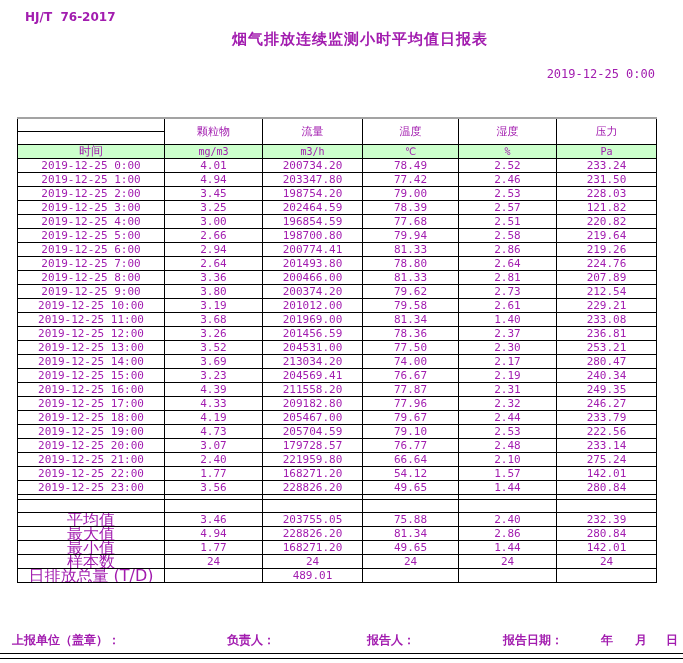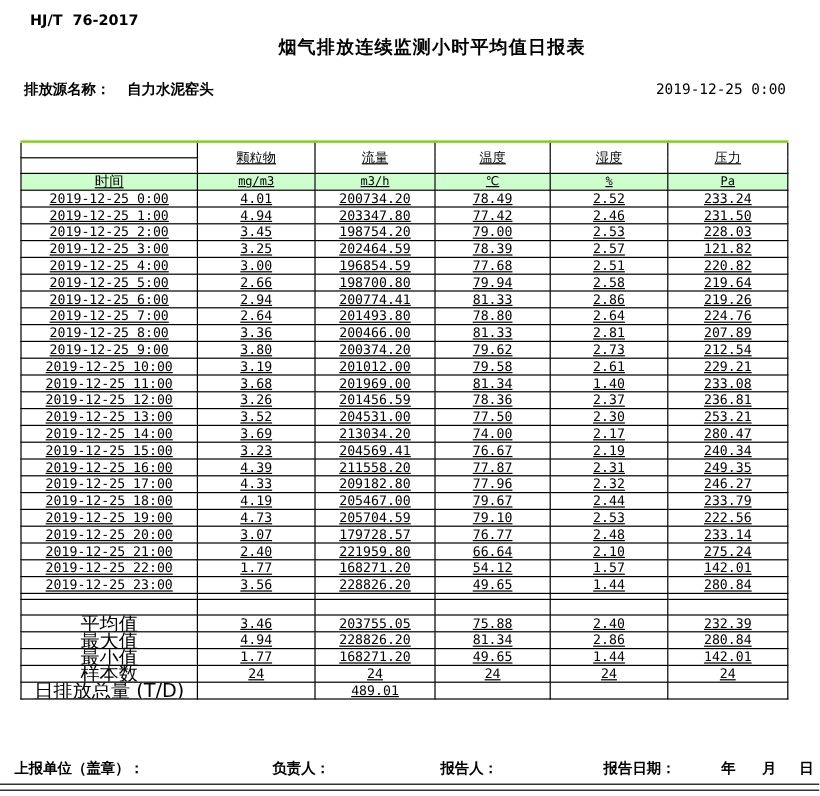--- a/index.html
+++ b/index.html
@@ -1,32 +1,31 @@
 <!DOCTYPE html>
 <html><head>
 <meta charset="utf-8">
 <style>
   * { margin:0; padding:0; box-sizing:border-box; }
   html,body { background:#ffffff; }
   .page {
     position:relative; width:683px; height:663px; background:#fff;
-    font-family:"DejaVu Sans", sans-serif; color:#000000; overflow:hidden;
+    font-family:"DejaVu Sans", sans-serif; color:#a21caf; overflow:hidden;
   }
   .std-no { position:absolute; left:25px; top:10px; font-size:12px; font-weight:bold; white-space:pre; }
   .title  { position:absolute; left:0; top:30px; width:100%; text-align:center; font-size:15px; font-weight:bold; letter-spacing:1px;padding-left:37px; }
   .src-line { position:absolute; left:20px; top:66px; font-size:12px; font-weight:bold; }
   .src-name { margin-left:14px; }
   .dt { position:absolute; top:67px; right:28px; font-size:12px; font-family:"DejaVu Sans Mono","DejaVu Sans",sans-serif; }
 
   table.report {
     position:absolute; left:17px; top:117px; width:639px;
     border-collapse:collapse; table-layout:fixed;
-    border-top:2px solid #84cc16;
+    border-top:2px solid #a3a3a3;
     font-family:"DejaVu Sans Mono","DejaVu Sans",sans-serif;
-    text-decoration:underline;
   }
   table.report td {
     border:1px solid #000; text-align:center; vertical-align:middle;
     font-size:11px; height:13.7px; line-height:13px; padding:0;
     overflow:hidden; white-space:nowrap;
   }
   tr.hsplit td { height:13px; }
   td.pollutant { font-size:12px; font-family:"DejaVu Sans",sans-serif; }
   tr.unit td { background:#ccffcc; height:13px; font-size:10px;margin-left:29px; }
   tr.unit td.timehead { font-size:12px; font-family:"DejaVu Sans",sans-serif; }
@@ -47,23 +46,20 @@
   .rule-b { position:absolute; left:0; top:658px; width:683px; height:0; border-top:1px solid #000; }
 </style>
 </head>
 <body>
 
 <div class="page">
 
   <div class="std-no">HJ/T  76-2017</div>
   <div class="title">烟气排放连续监测小时平均值日报表</div>
 
-  <div class="src-line">
-    <span>排放源名称：</span><span class="src-name">自力水泥窑头</span>
-  </div>
   <div class="dt">2019-12-25  0:00</div>
 
   <table class="report">
     <colgroup>
       <col style="width:147px">
         <col style="width:98px">
         <col style="width:100px">
       <col style="width:96px">
         <col style="width:98px">
         <col style="width:100px">

